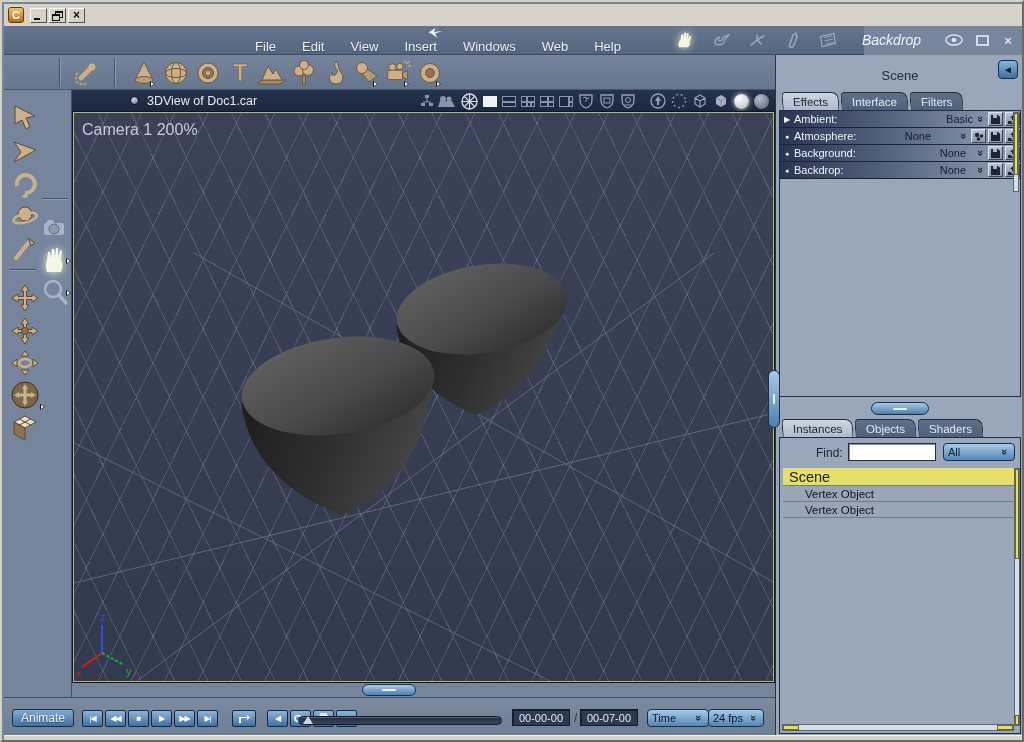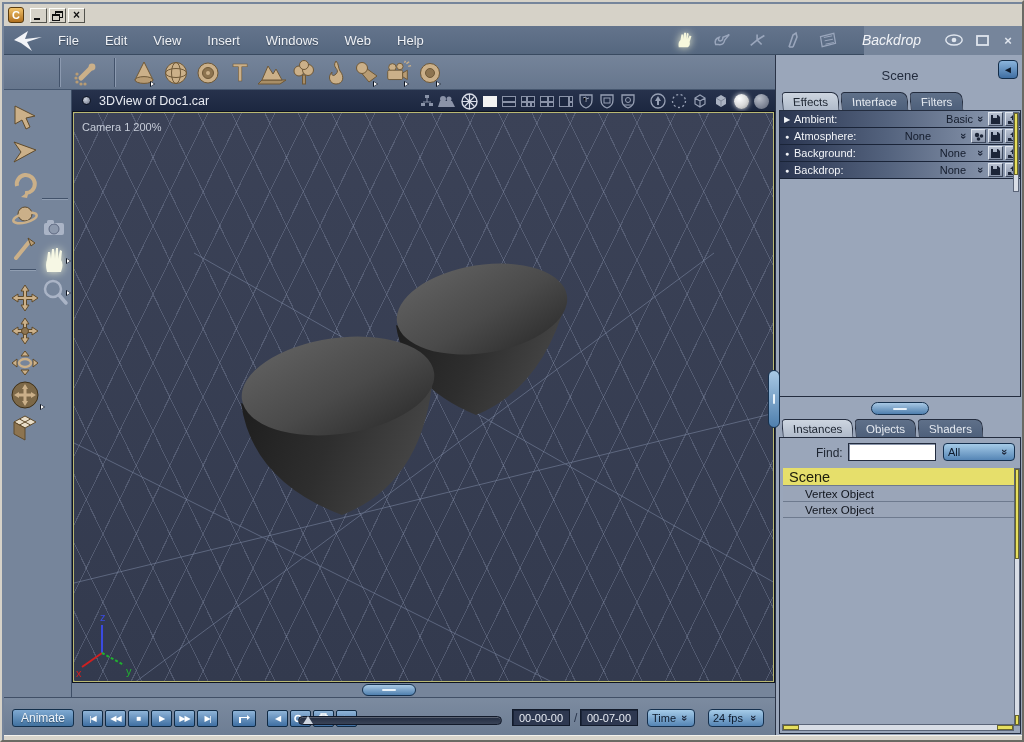--- a/index.html
+++ b/index.html
@@ -9,51 +9,51 @@
   .titlebar{position:absolute;left:2px;top:2px;width:1018px;height:22px;background:#d6d2c8;display:flex;align-items:center;padding:0 4px;}
   .app-ico{width:16px;height:16px;background:linear-gradient(#f2c36a,#b06f1e);border:1px solid #5a3c10;border-radius:3px;color:#fff;font-weight:bold;font-size:11px;line-height:14px;text-align:center;margin-right:6px;}
   .title-text{font-size:12px;font-weight:bold;color:#101010;flex:1;}
   .winbtns{display:flex;gap:2px;}
   .wbtn{width:17px;height:15px;background:#d6d2c8;border:1px solid;border-color:#fcfcf8 #52524c #52524c #fcfcf8;font-size:10px;line-height:12px;text-align:center;color:#101010;position:relative;}
   .wbtn .minbar{position:absolute;left:3px;right:6px;bottom:2px;height:2px;background:#101010;}
   .wbtn .rest1{position:absolute;left:5px;top:2px;width:8px;height:7px;border:1px solid #101010;border-top-width:2px;background:#d6d2c8;}
   .wbtn .rest2{position:absolute;left:2px;top:5px;width:8px;height:7px;border:1px solid #101010;border-top-width:2px;background:#d6d2c8;}
   .wbtn.close{font-weight:bold;font-size:12px;}
   
-  .menubar{position:absolute;left:2px;top:24px;width:860px;height:29px;background:linear-gradient(#64748c,#55677f);border-bottom:1px solid #394a60;display:flex;align-items:center;color:#eef1f6;}
+  .menubar{position:absolute;left:2px;top:24px;width:860px;height:29px;background:linear-gradient(#64748c,#55677f);border-bottom:1px solid #394a60;display:flex;align-items:center;color:#eef1f6;flex-direction:column;}
   .logo{width:42px;height:26px;margin-left:4px;}
   .menu-items{display:flex;gap:26px;font-size:13px;margin-left:8px;}
   .menu-item{cursor:default;text-shadow:0 1px 1px rgba(0,0,0,.35);}
   .mode-label{position:absolute;left:858px;top:6px;font-size:14px;font-style:italic;color:#f2f4f8;}
   .mm{position:absolute;top:3px;display:flex;align-items:center;justify-content:center;width:20px;height:22px;}
   
   .toolbar{position:absolute;left:2px;top:53px;width:771px;height:35px;background:linear-gradient(#75849a,#66768d);border-bottom:1px solid #45566e;}
   .tsep{position:absolute;top:3px;width:2px;height:29px;background:#42526a;border-right:1px solid #8c9ab0;}
   .ticon{position:absolute;top:4px;width:28px;height:28px;display:flex;align-items:center;justify-content:center;}
   .flyout{position:absolute;width:0;height:0;border-left:5px solid #0e1420;border-top:3px solid transparent;border-bottom:3px solid transparent;background:transparent;}
   .flyout:after{content:"";position:absolute;left:-4px;top:-2px;border-left:3px solid #fff;border-top:2px solid transparent;border-bottom:2px solid transparent;}
   
   .sidebar{position:absolute;left:2px;top:88px;width:68px;height:607px;background:#76859b;border-right:1px solid #3e4e66;}
   .stool{position:absolute;width:34px;height:32px;display:flex;align-items:center;justify-content:center;}
   .ssep{position:absolute;height:2px;background:#42526a;border-bottom:1px solid #909eb2;}
   .glow{filter:drop-shadow(0 0 4px rgba(255,255,220,.9));}
   
   .viewport{position:absolute;left:70px;top:88px;width:703px;height:607px;background:#76859b;}
-  .vp-header{position:absolute;left:0;top:0;width:703px;height:22px;background:linear-gradient(#27324c,#1c2740);display:flex;align-items:center;color:#e8ebf2;border-bottom:1px solid #0d1322;}
+  .vp-header{position:absolute;left:0;top:0;width:703px;height:22px;background:linear-gradient(#27324c,#1c2740);display:flex;align-items:center;color:#e8ebf2;border-bottom:1px solid #0d1322;padding-left:48px;}
   .vp-dot{width:9px;height:9px;border-radius:50%;background:radial-gradient(circle at 35% 30%,#cfd4de,#6b7488);margin:0 8px 0 10px;border:1px solid #0d1322;}
   .vp-title{font-size:12.5px;}
   .vp-hicons{position:absolute;right:6px;top:0;height:22px;display:flex;align-items:center;gap:5px;}
   .lay{width:14px;height:11px;border:1px solid #8a93a8;background:#1c2740;position:relative;}
   .lay.active{background:#f2f2f2;border-color:#f2f2f2;}
   .lay i{position:absolute;background:#8a93a8;}
   .vp-canvas{position:absolute;left:1px;top:22px;width:701px;height:570px;border:1px solid #b9b873;outline:1px solid #0e1320;background:
      repeating-linear-gradient(64deg, rgba(148,158,184,.30) 0 1px, transparent 1px 30px),
      repeating-linear-gradient(116deg, rgba(148,158,184,.30) 0 1px, transparent 1px 30px),
      linear-gradient(#3b4257,#333a4e);overflow:hidden;}
-  .cam-label{position:absolute;left:8px;top:8px;color:#c7cdd9;font-size:11px;}
+  .cam-label{position:absolute;left:8px;top:8px;color:#c7cdd9;font-size:16px;}
   .pill{position:absolute;background:linear-gradient(#a8c8e4,#4f7fae);border:1px solid #16314e;border-radius:7px;}
   .pill i{position:absolute;left:50%;top:50%;width:14px;height:2px;margin:-1px 0 0 -7px;background:#e8f2fa;border-radius:1px;}
   .pill.v i{width:2px;height:10px;margin:-5px 0 0 -1px;}
   
   .rpanel{position:absolute;left:773px;top:53px;width:249px;height:682px;background:#9aa6ba;border-left:1px solid #2a3346;}
   .rp-head{position:absolute;left:0;top:0;width:100%;height:35px;}
   .rp-title{position:absolute;left:0;top:13px;width:100%;text-align:center;font-size:13px;color:#232c3e;}
   .backbtn{position:absolute;right:6px;top:5px;width:20px;height:19px;background:linear-gradient(#8ab4dc,#3f6ea2);border:1px solid #132c48;border-radius:4px;color:#0d1a2c;font-size:10px;text-align:center;line-height:17px;}
   .tabs{position:absolute;display:flex;gap:2px;}
   .tab{height:19px;padding:0 10px;font-size:11.5px;line-height:18px;color:#e4e9f0;background:linear-gradient(#5f7089,#4d5f7a);border:1px solid #232c3e;border-bottom:none;border-radius:4px 7px 0 0;transform:skewX(4deg);}
@@ -610,21 +610,21 @@
         </svg>
     </div>
     <div class="tbtn" style="left:332px">▶</div>
   </div>
   <div class="slider">
       <div class="sliderthumb"></div>
     </div>
   <div class="tfield" style="left:510px">00-00-00</div>
   <div class="tsl" style="left:572px">/</div>
   <div class="tfield" style="left:578px">00-07-00</div>
-  <div class="dropdown" style="left:645px;top:707px;width:48px">
+  <div class="dropdown" style="left:645px;top:707px;width:62px">
     <span class="dlabel">Time</span>
     <span class="chev">»</span>
   </div>
   <div class="dropdown" style="left:706px;top:707px;width:56px">
     <span class="dlabel">24 fps</span>
     <span class="chev">»</span>
   </div>
 
   <div class="statusbar"></div>
 </div>

